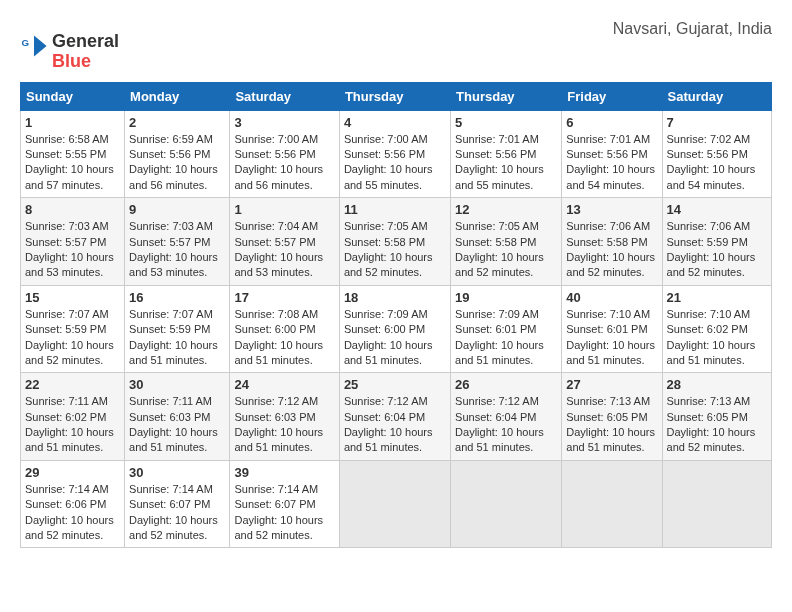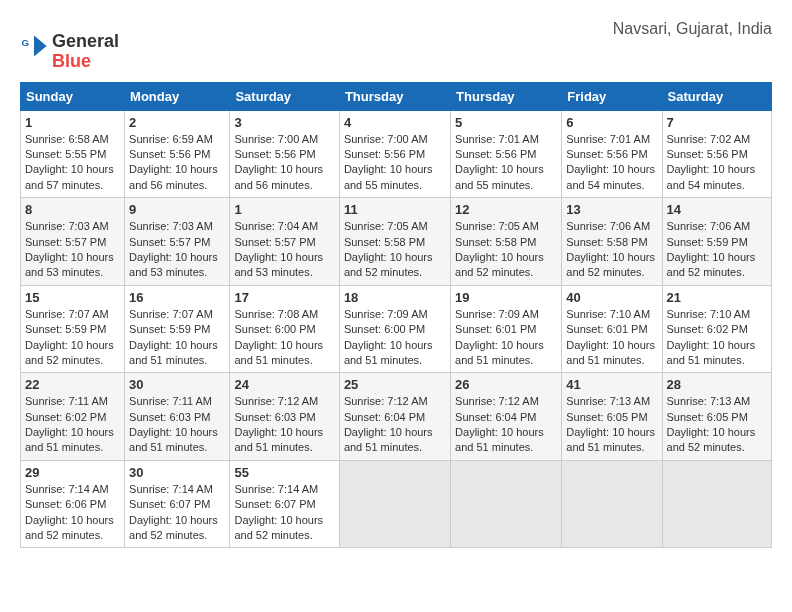--- a/index.html
+++ b/index.html
@@ -142,26 +142,26 @@
         <td><span class="day-num">19</span><span class="day-detail">Sunrise: 7:09 AM<br>Sunset: 6:01 PM<br>Daylight: 10 hours and 51 minutes.</span></td>
         <td><span class="day-num">40</span><span class="day-detail">Sunrise: 7:10 AM<br>Sunset: 6:01 PM<br>Daylight: 10 hours and 51 minutes.</span></td>
         <td><span class="day-num">21</span><span class="day-detail">Sunrise: 7:10 AM<br>Sunset: 6:02 PM<br>Daylight: 10 hours and 51 minutes.</span></td>
       </tr>
       <tr>
         <td><span class="day-num">22</span><span class="day-detail">Sunrise: 7:11 AM<br>Sunset: 6:02 PM<br>Daylight: 10 hours and 51 minutes.</span></td>
         <td><span class="day-num">30</span><span class="day-detail">Sunrise: 7:11 AM<br>Sunset: 6:03 PM<br>Daylight: 10 hours and 51 minutes.</span></td>
         <td><span class="day-num">24</span><span class="day-detail">Sunrise: 7:12 AM<br>Sunset: 6:03 PM<br>Daylight: 10 hours and 51 minutes.</span></td>
         <td><span class="day-num">25</span><span class="day-detail">Sunrise: 7:12 AM<br>Sunset: 6:04 PM<br>Daylight: 10 hours and 51 minutes.</span></td>
         <td><span class="day-num">26</span><span class="day-detail">Sunrise: 7:12 AM<br>Sunset: 6:04 PM<br>Daylight: 10 hours and 51 minutes.</span></td>
-        <td><span class="day-num">41</span><span class="day-detail">Sunrise: 7:13 AM<br>Sunset: 6:05 PM<br>Daylight: 10 hours and 51 minutes.</span></td>
+        <td><span class="day-num">27</span><span class="day-detail">Sunrise: 7:13 AM<br>Sunset: 6:05 PM<br>Daylight: 10 hours and 51 minutes.</span></td>
         <td><span class="day-num">28</span><span class="day-detail">Sunrise: 7:13 AM<br>Sunset: 6:05 PM<br>Daylight: 10 hours and 52 minutes.</span></td>
       </tr>
       <tr>
         <td><span class="day-num">29</span><span class="day-detail">Sunrise: 7:14 AM<br>Sunset: 6:06 PM<br>Daylight: 10 hours and 52 minutes.</span></td>
         <td><span class="day-num">30</span><span class="day-detail">Sunrise: 7:14 AM<br>Sunset: 6:07 PM<br>Daylight: 10 hours and 52 minutes.</span></td>
-        <td><span class="day-num">55</span><span class="day-detail">Sunrise: 7:14 AM<br>Sunset: 6:07 PM<br>Daylight: 10 hours and 52 minutes.</span></td>
+        <td><span class="day-num">39</span><span class="day-detail">Sunrise: 7:14 AM<br>Sunset: 6:07 PM<br>Daylight: 10 hours and 52 minutes.</span></td>
         <td class="empty"></td>
         <td class="empty"></td>
         <td class="empty"></td>
         <td class="empty"></td>
       </tr>
     </tbody>
 </table>
 
 </body></html>

